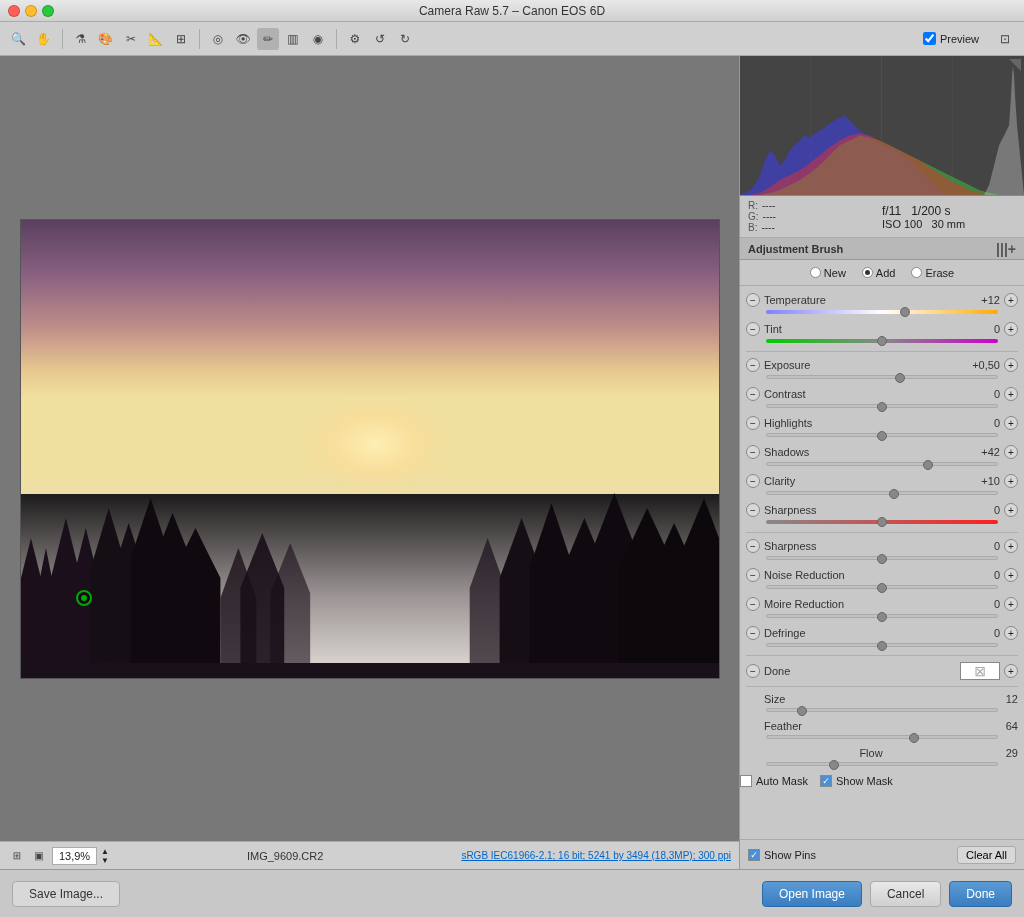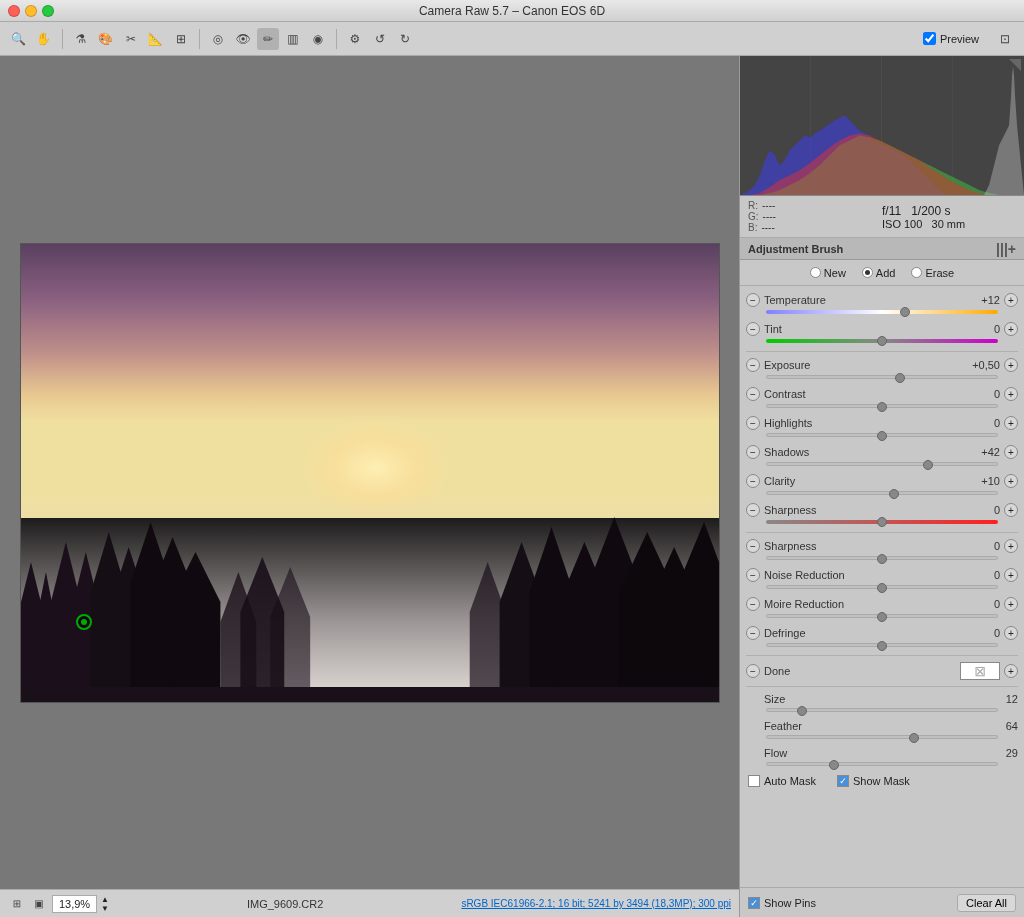--- a/index.html
+++ b/index.html
@@ -902,32 +902,32 @@
           </div>
           <div class="slider-track-container">
             <div class="slider-track gray-track">
               <div class="slider-thumb" style="left:64%"></div>
             </div>
           </div>
         </div>
 
         <div class="slider-row">
           <div class="slider-header">
-            <span class="slider-label" style="margin-left:18px;">Flow</span>
+            <span class="slider-label" style="margin-left:18px;text-align:center;">Flow</span>
             <span class="slider-value">29</span>
           </div>
           <div class="slider-track-container">
             <div class="slider-track gray-track">
               <div class="slider-thumb" style="left:29%"></div>
             </div>
           </div>
         </div>
 
 
-        <div style="display:flex;align-items:center;padding:4px 8px;gap:21px;">
+        <div style="display:flex;align-items:center;padding:4px 0;gap:12px;">
           <div class="checkbox-item">
             <div class="cb-box"></div>
             <span>Auto Mask</span>
           </div>
           <div class="checkbox-item">
             <div class="cb-box cb-checked">
               <span class="cb-check">✓</span>
             </div>
             <span>Show Mask</span>
           </div>
@@ -941,14 +941,26 @@
             <span class="cb-check">✓</span>
           </div>
           <span>Show Pins</span>
         </div>
         <button class="clear-all-btn">Clear All</button>
       </div>
 
     </div>
   </div>
 
+  <div class="footer">
+    <div class="footer-left">
+      <button class="footer-btn btn-save">Save Image...</button>
+    </div>
+    <div class="footer-center">
+    </div>
+    <div class="footer-right">
+      <button class="footer-btn btn-open">Open Image</button>
+      <button class="footer-btn btn-cancel">Cancel</button>
+      <button class="footer-btn btn-done">Done</button>
+    </div>
+  </div>
 
 </div>
 
 </body></html>

